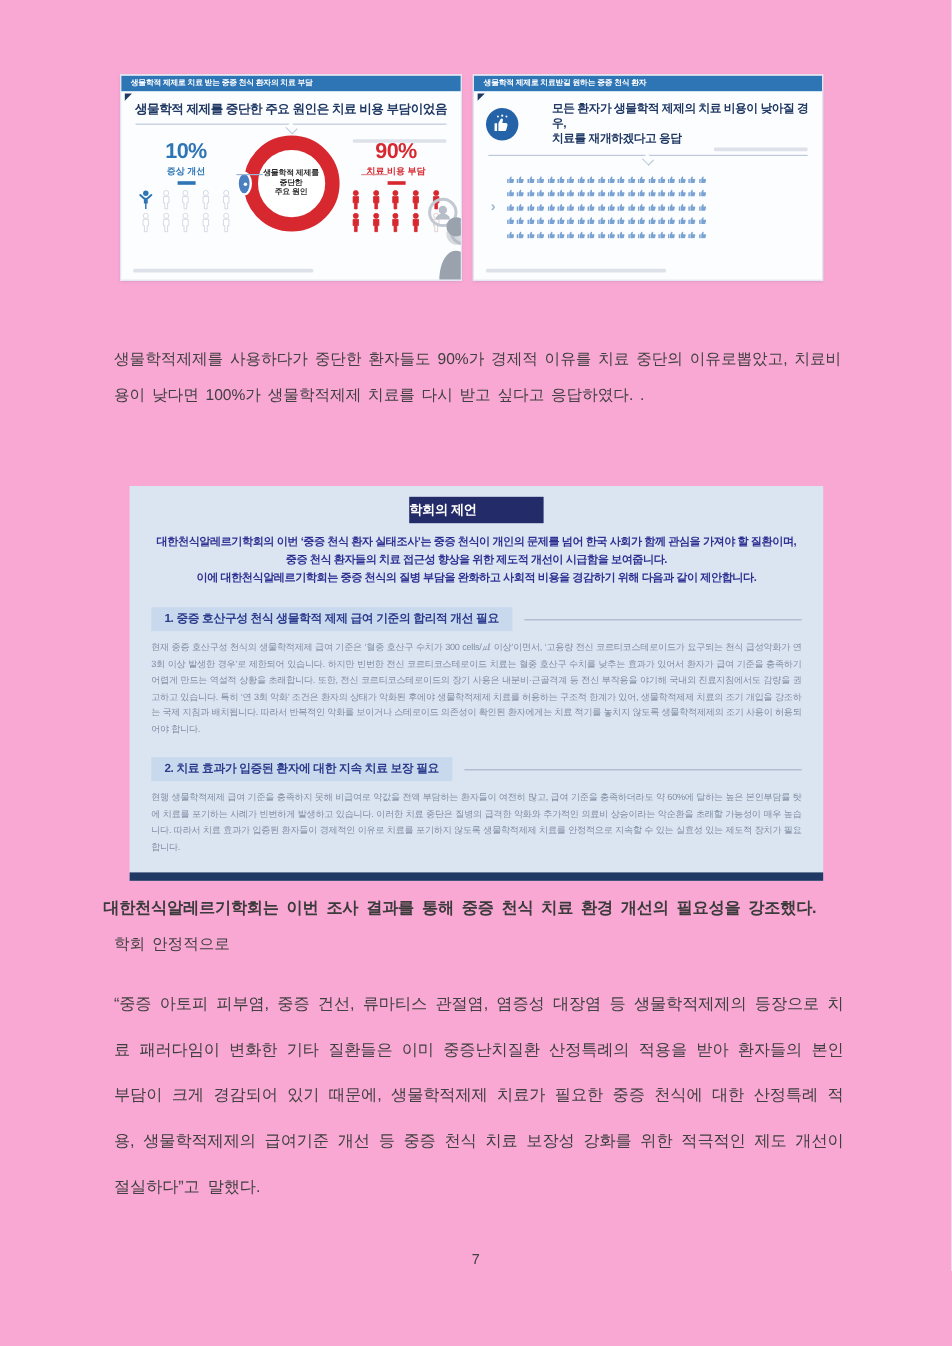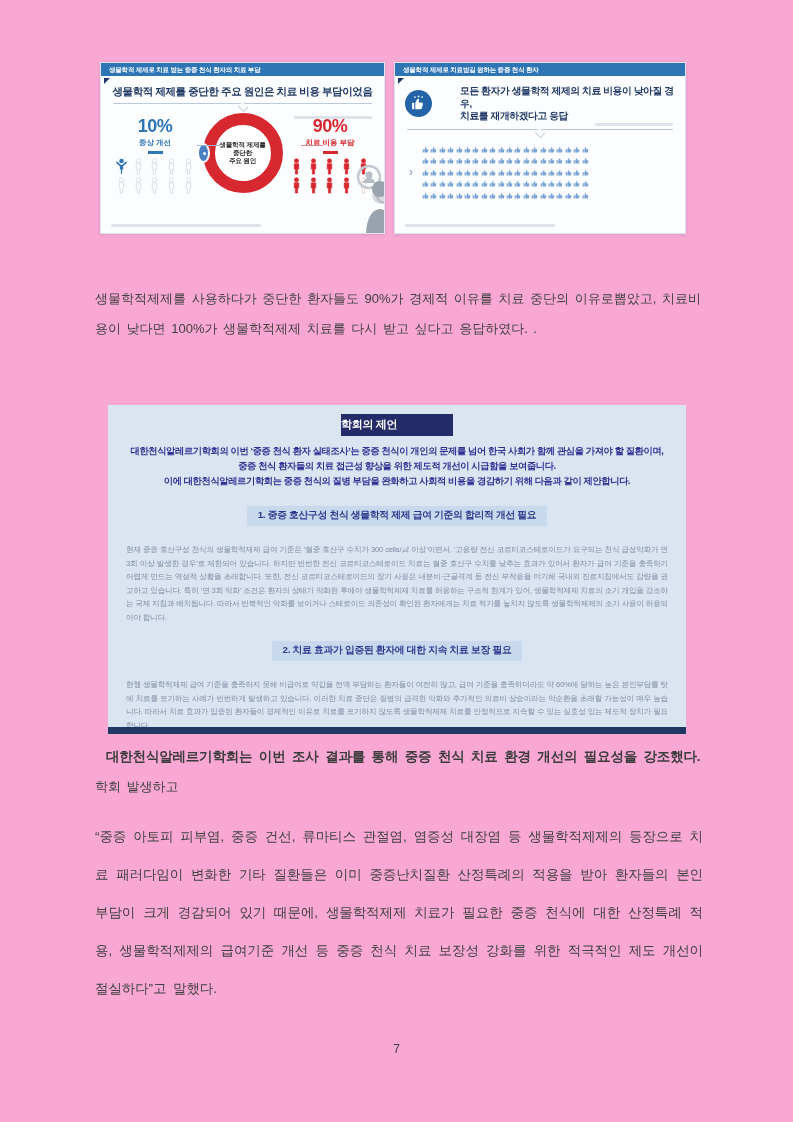--- a/index.html
+++ b/index.html
@@ -58,27 +58,27 @@
 
   
   .doc-heading { position:absolute; left:95px; top:248px; width:605px; font-size:14px; font-weight:800; letter-spacing:-0.2px; word-spacing:3px; color:#3b3b3b; }
   .doc-para { position:absolute; left:95px; top:284px; width:606px; font-size:13px; line-height:30px; text-align:justify; word-spacing:2px; color:#404040; }
 
   
   .rec-box { position:absolute; left:108px; top:405px; width:578px; height:329px; background:var(--c-box_bg,#dbe5f2); border-bottom:7px solid var(--c-navy,#1f3864); padding:9px 18px 0; overflow:hidden; }
   .rec-badge { width:112px; margin:0 auto; background:var(--c-badge_navy,#232b68); color:#fff; text-align:left; font-size:11px; font-weight:800; padding:3px 0 4px; letter-spacing:-0.3px; }
   .rec-intro { margin-top:8px; text-align:center; font-size:9.3px; line-height:15px; color:#2e3192; font-weight:600; letter-spacing:-0.4px; white-space:pre-line; }
   .rec-section { margin-top:17px; }
-  .rec-sec-head { display:flex; align-items:center; gap:10px;flex-direction:column; }
+  .rec-sec-head { display:flex; align-items:center; gap:10px; }
   .rec-sec-title { background:#c9d9ed; color:#2b3a8c; font-size:9.8px; font-weight:800; padding:3px 11px 4px; letter-spacing:-0.3px; white-space:nowrap; }
   .rec-sec-line { flex:1; height:1px; background:#a9b5c7; }
   .rec-sec-body { margin-top:7px; font-size:7.6px; line-height:13.5px; color:#7e8ba1; text-align:justify; letter-spacing:-0.2px; }
 
   
-  .closing-bold { position:absolute; left:106px; top:748px; width:606px; font-size:13.5px; font-weight:800; letter-spacing:-0.2px; word-spacing:3px; color:#3b3b3b; text-align:justify; }
+  .closing-bold { position:absolute; left:86px; top:748px; width:606px; font-size:13.5px; font-weight:800; letter-spacing:-0.2px; word-spacing:3px; color:#3b3b3b; text-align:justify; }
   .closing-reg { position:absolute; left:95px; top:778px; width:606px; font-size:13px; color:#404040; word-spacing:2px; }
   .quote-para { position:absolute; left:95px; top:818px; width:608px; font-size:13.5px; line-height:38px; text-align:justify; word-spacing:3px; letter-spacing:-0.1px; color:#404040; }
   .page-num { position:absolute; left:0; top:1042px; width:793px; text-align:center; font-size:12px; color:#404040; }
 </style>
 </head>
 <body>
 
 <div class="page">
 
   <div class="ig-row">
@@ -574,17 +574,17 @@
     <div class="rec-section">
       <div class="rec-sec-head">
         <span class="rec-sec-title">3. 중증 천식에 대한 공공 인식 개선 및 정책적 지원 확대 필요</span>
 
       </div>
 
     </div>
   </div>
 
   <div class="closing-bold">대한천식알레르기학회는 이번 조사 결과를 통해 중증 천식 치료 환경 개선의 필요성을 강조했다.</div>
-  <div class="closing-reg">학회 발생하고</div>
+  <div class="closing-reg">학회 안정적으로</div>
   <div class="quote-para">“중증 아토피 피부염, 중증 건선, 류마티스 관절염, 염증성 대장염 등 생물학적제제의 등장으로 치료 패러다임이 변화한 기타 질환들은 이미 중증난치질환 산정특례의 적용을 받아 환자들의 본인 부담이 크게 경감되어 있기 때문에, 생물학적제제 치료가 필요한 중증 천식에 대한 산정특례 적용, 생물학적제제의 급여기준 개선 등 중증 천식 치료 보장성 강화를 위한 적극적인 제도 개선이 절실하다”고 말했다.</div>
 
   <div class="page-num">7</div>
 </div>
 
 </body></html>

